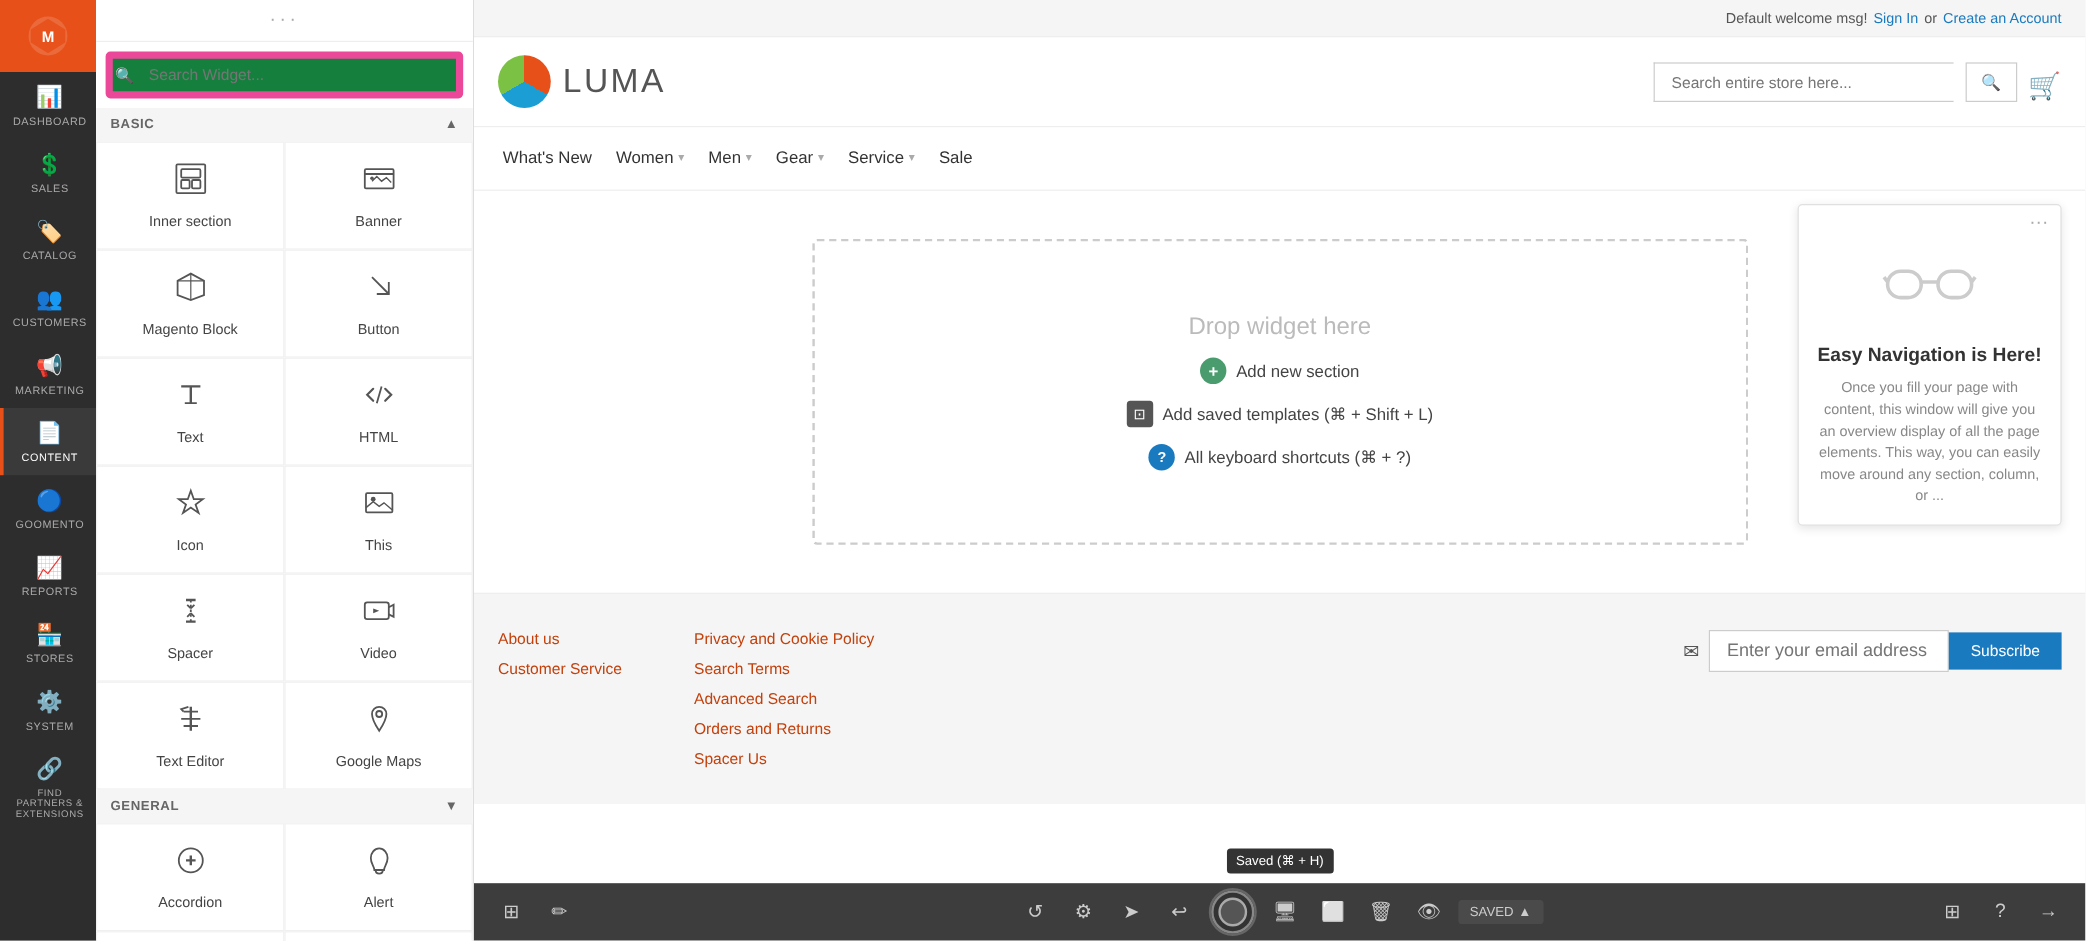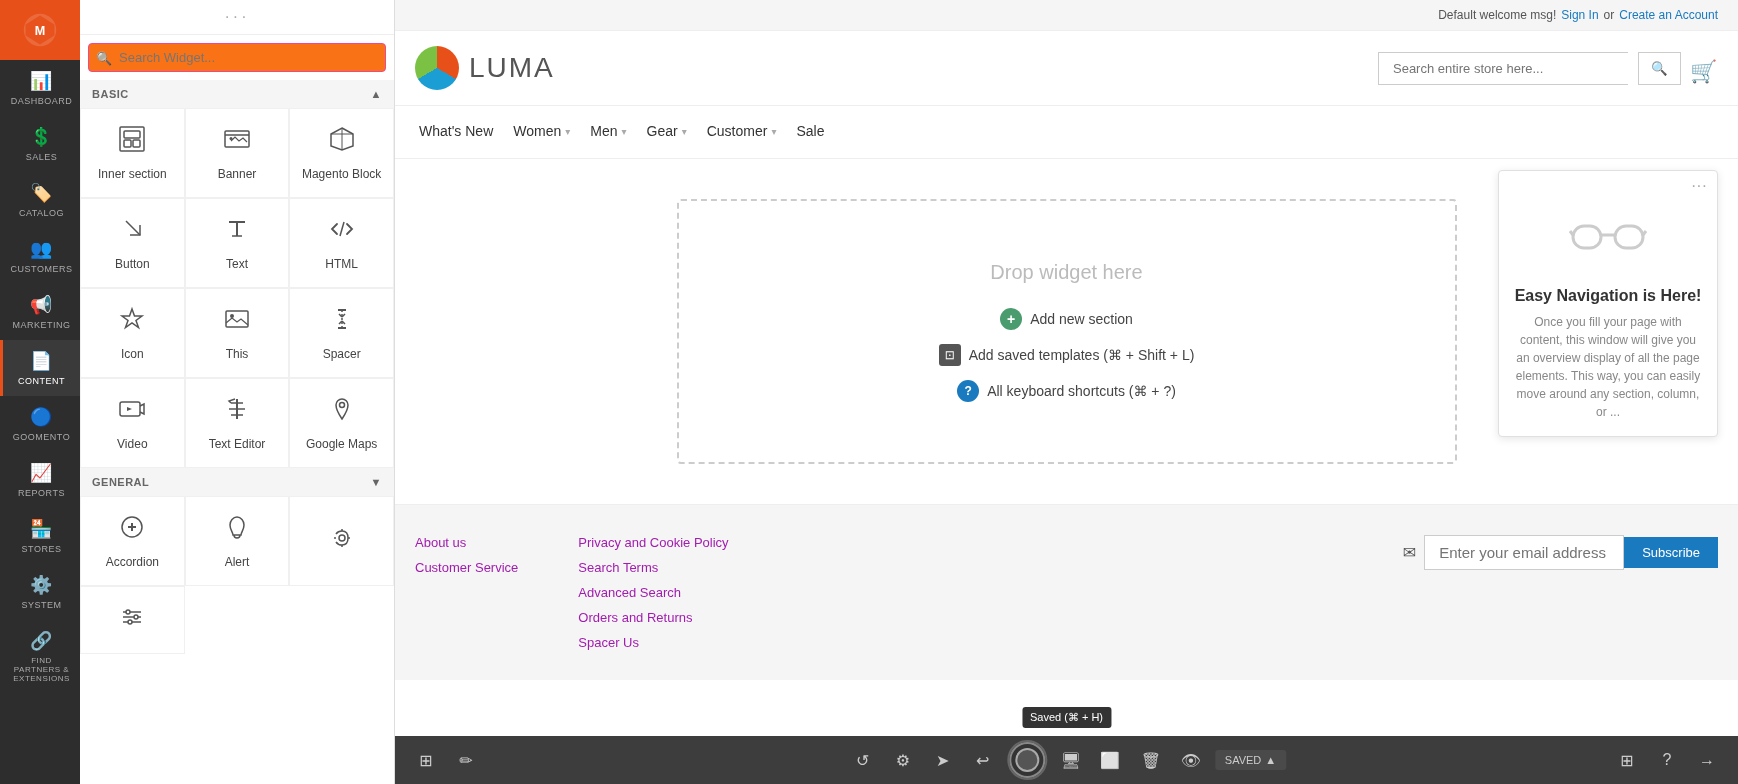--- a/index.html
+++ b/index.html
@@ -57,25 +57,25 @@
       display: flex;
       align-items: center;
       justify-content: center;
       border-bottom: 1px solid #eee;
       color: #666;
       font-size: 13px;
     }
     .widget-search {
       width: 100%;
       padding: 6px 10px 6px 30px;
-      border: 1px solid #ec4899;
+      border: 6px solid #ec4899;
       border-radius: 4px;
       font-size: 13px;
       outline: none;
-      background: #f97316;
+      background: #15803d;
     }
     .widget-search-wrap {
       position: relative;
       padding: 8px;
     }
     .widget-search-icon {
       position: absolute;
       left: 16px;
       top: 50%;
       transform: translateY(-50%);
@@ -89,21 +89,21 @@
       padding: 8px 12px;
       background: #f5f5f5;
       font-size: 11px;
       font-weight: bold;
       color: #666;
       letter-spacing: 0.5px;
       cursor: pointer;
     }
     .widget-grid {
       display: grid;
-      grid-template-columns: 1fr 1fr 1fr;
+      grid-template-columns: 1fr 1fr;
       gap: 0;
     }
     .widget-item {
       display: flex;
       flex-direction: column;
       align-items: center;
       justify-content: center;
       padding: 16px 10px;
       cursor: pointer;
       border: 1px solid #f0f0f0;
@@ -225,21 +225,21 @@
       padding: 60px 20px;
       display: flex;
       flex-direction: column;
       align-items: center;
       justify-content: center;
       gap: 14px;
     }
     .drop-zone-text {
       font-size: 20px;
       color: #bbb;
-      margin-bottom: 10px;
+      margin-bottom: 0;
     }
     .drop-zone-action {
       display: flex;
       align-items: center;
       gap: 8px;
       font-size: 14px;
       color: #444;
       cursor: pointer;
     }
     .action-btn-green {
@@ -320,21 +320,21 @@
     .store-footer {
       background: #f5f5f5;
       border-top: 1px solid #eee;
       padding: 30px 20px;
       display: flex;
       justify-content: space-between;
       align-items: flex-start;
     }
     .footer-links { display: flex; gap: 60px; }
     .footer-col { display: flex; flex-direction: column; gap: 10px; }
-    .footer-link { font-size: 13px; color: #a21caf; cursor: pointer; }
+    .footer-link { font-size: 13px; color: #c2410c; cursor: pointer; }
     .footer-newsletter { display: flex; align-items: center; gap: 0; }
     .newsletter-icon { font-size: 16px; color: #555; margin-right: 8px; }
     .newsletter-input {
       border: 1px solid #ccc;
       padding: 8px 14px;
       font-size: 15px;
       width: 200px;
       color: #aaa;
       outline: none;
     }
@@ -683,21 +683,21 @@
       </div>
       <div class="store-nav-item">
         <span>Men</span>
         <span class="store-nav-chevron">▾</span>
       </div>
       <div class="store-nav-item">
         <span>Gear</span>
         <span class="store-nav-chevron">▾</span>
       </div>
       <div class="store-nav-item">
-        <span>Customer</span>
+        <span>Service</span>
         <span class="store-nav-chevron">▾</span>
       </div>
       <div class="store-nav-item">
         <span>Sale</span>
       </div>
     </div>
 
     <div class="drop-zone-area">
       <div class="drop-zone">
         <div class="drop-zone-text">Drop widget here</div>

